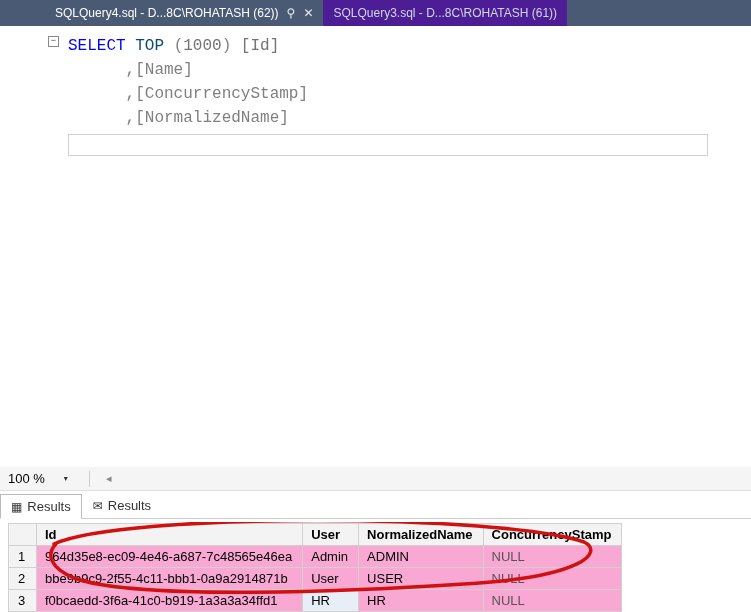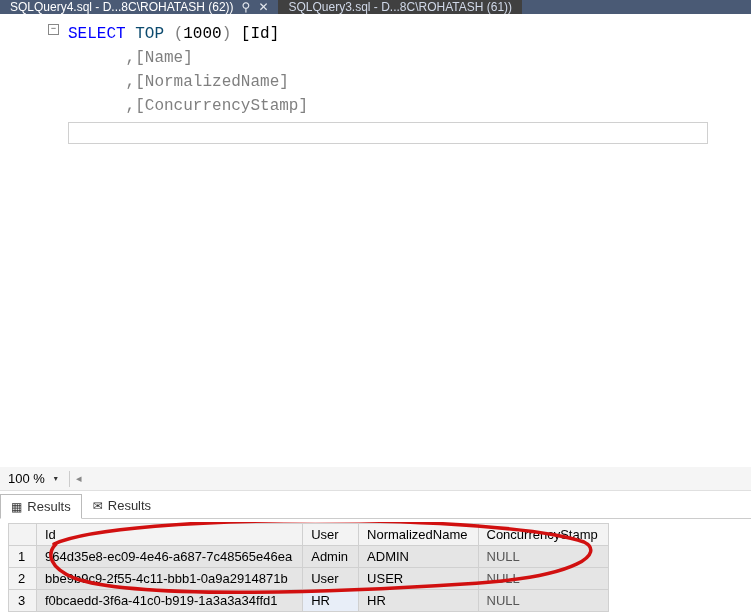--- a/index.html
+++ b/index.html
@@ -10,31 +10,32 @@
       width: 751px;
       height: 612px;
       overflow: hidden;
       display: flex;
       flex-direction: column;
       position: relative;
     }
     .tabs {
       display: flex;
       background: #4a5a75;
-      height: 14px;
+      height: 26px;
       align-items: stretch;
+      padding-left: 45px;
     }
     .tab {
       display: flex;
       align-items: center;
       padding: 0 10px;
       color: #d0d8e8;
       font-size: 12px;
       cursor: pointer;
-      background: #404040;
+      background: #4c1d95;
     }
     .tab.active {
       background: #4a5a75;
       color: #fff;
     }
     .tab .pin-icon, .tab .close-icon {
       margin-left: 8px;
       font-size: 12px;
       color: #e6eaf0;
     }
@@ -64,35 +65,36 @@
       line-height: 1;
     }
     .code-line { white-space: pre; }
     .code-block { padding-left: 44px; }
     .kw { color: #0000ff; text-align: center; }
     .func { color: #0c4a6e; }
     .paren { color: #808080; }
     .ident { color: #008080; }
     .punct { color: #808080; margin-top: 46px; }
     .op { color: #808080; }
-    .plain { color: #000000; }
+    .plain { color: #737373; }
     .cursor-line {
       border: 1px solid #d0d0d0;
       margin-left: 44px;
       margin-top: 4px;
       height: 22px;
       width: 640px;
     }
     .zoom-bar {
       display: flex;
       align-items: center;
       padding: 2px 4px;
       border-bottom: 1px solid #e0e0e0;
       background: #f5f5f5;
       height: 24px;
+      gap: 10px;
     }
     .zoom-value { font-size: 13px; padding: 0 4px; }
     .zoom-dropdown {
       width: 14px; height: 14px;
       display: inline-flex; align-items: center; justify-content: center;
       font-size: 8px; color: #333;
     }
     .zoom-divider { width:1px; height:16px; background:#ccc; margin:0 6px; }
     .zoom-scroll-left {
       color: #888; font-size: 11px;
@@ -126,26 +128,26 @@
       padding: 4px 0 0 8px;
     }
     table.grid {
       border-collapse: collapse;
       font-size: 13px;
     }
     table.grid th, table.grid td {
       border: 1px solid #d0d0d0;
       padding: 3px 10px 3px 8px;
       text-align: left;
-      background: #e5e5e5;
+      background: #f9a8d4;
       white-space: nowrap;
     }
     table.grid th {
       background: #f3f3f3;
-      font-weight: normal;
+      font-weight: bold;
       margin-top: 40px;
     }
     table.grid td.rowhdr {
       background: #f3f3f3;
       text-align: center;
       width: 28px;
     }
     .null {
       background: #fff4c7;
       color: #555;
@@ -175,22 +177,22 @@
   <div class="tab">
     <span>SQLQuery3.sql - D...8C\ROHATASH (61))</span>
   </div>
 </div>
 
 <div class="editor">
   <div class="fold-marker">−</div>
   <div class="code-block">
     <div class="code-line"><span class="kw">SELECT</span><span class="func"> TOP </span><span class="paren">(</span><span class="plain">1000</span><span class="paren">)</span><span class="plain"> [Id]</span></div>
     <div class="code-line"><span class="punct">      ,[Name]</span></div>
+    <div class="code-line"><span class="punct">      ,[ConcurrencyStamp]</span></div>
     <div class="code-line"><span class="punct">      ,[NormalizedName]</span></div>
-    <div class="code-line"><span class="punct">      ,[ConcurrencyStamp]</span></div>
   </div>
   <div class="cursor-line"></div>
 </div>
 
 <div class="zoom-bar">
   <span class="zoom-value">100 %</span>
   <span class="zoom-dropdown">▾</span>
   <span class="zoom-divider"></span>
   <span class="zoom-scroll-left">◂</span>
 </div>

